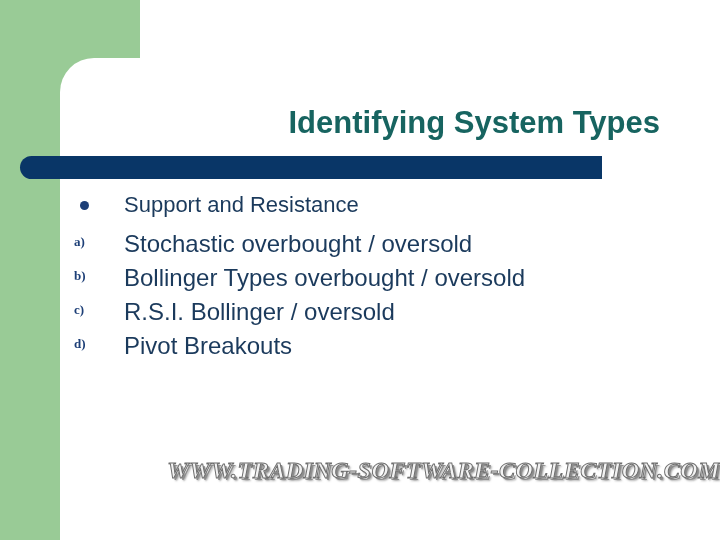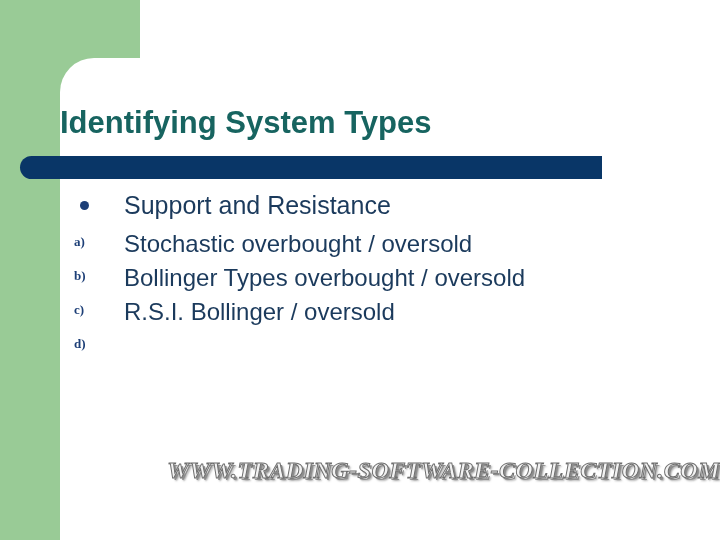--- a/index.html
+++ b/index.html
@@ -57,21 +57,21 @@
     background: #ffffff;
     border-top-left-radius: 34px;
   }
 
   
   .title {
     position: absolute;
     left: 60px;
     top: 104px;
     width: 600px;
-    text-align: left;
+    text-align: right;
     font-family: "Liberation Sans", sans-serif;
     font-weight: bold;
     font-size: 31px;
     line-height: 38px;
     color: #176460;
     letter-spacing: 0px;
     white-space: nowrap;
   }
 
   
@@ -125,21 +125,21 @@
     display: inline-block;
     width: 9px;
     height: 9px;
     border-radius: 50%;
     background: #1d3f77;
     vertical-align: middle;
     margin-left: 10px;
   }
   .row-l1 .row-text {
     margin-left: 54px;
-    font-size: 25px;
+    font-size: 22px;
     line-height: 30px;
   }
 
   
   .row-l2 {
     height: 34px;
   }
   .row-l2 .marker {
     top: 4px;
     left: 4px;
@@ -207,19 +207,20 @@
       <span class="row-text">Bollinger Types overbought / oversold</span>
     </div>
 
     <div class="list-row row-l2">
       <span class="marker">c)</span>
       <span class="row-text">R.S.I. Bollinger / oversold</span>
     </div>
 
     <div class="list-row row-l2">
       <span class="marker">d)</span>
+      <span class="row-text">Pivot Breakouts</span>
     </div>
 
   </div>
 
   <div class="watermark">WWW.TRADING-SOFTWARE-COLLECTION.COM</div>
 
 </div>
 
 </body></html>

